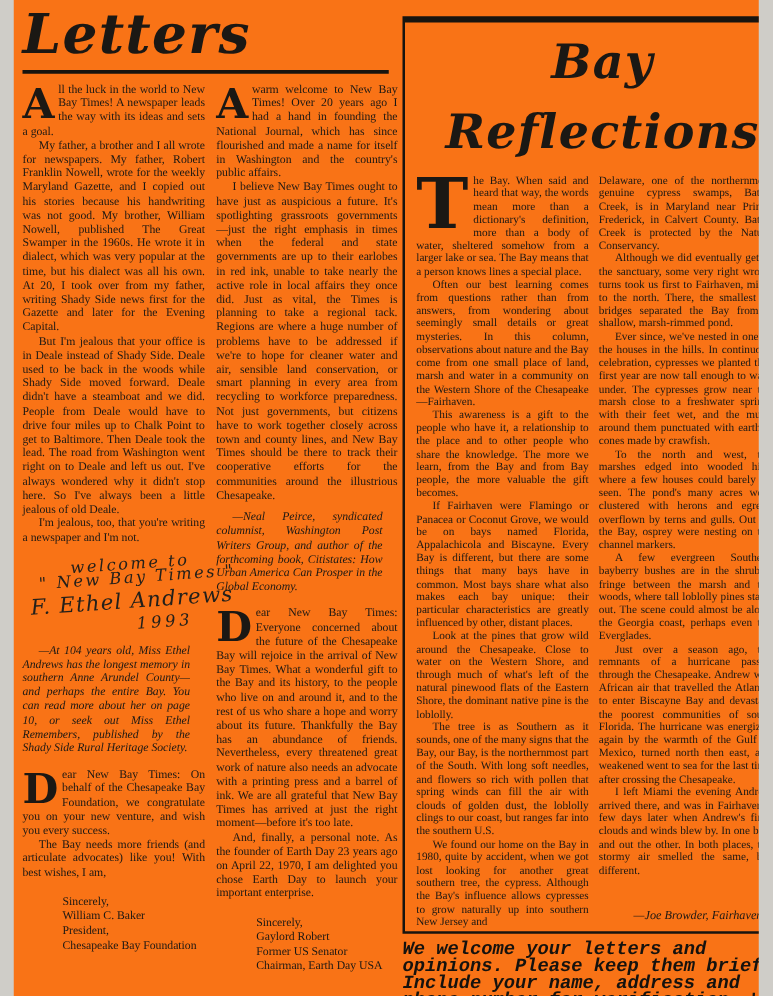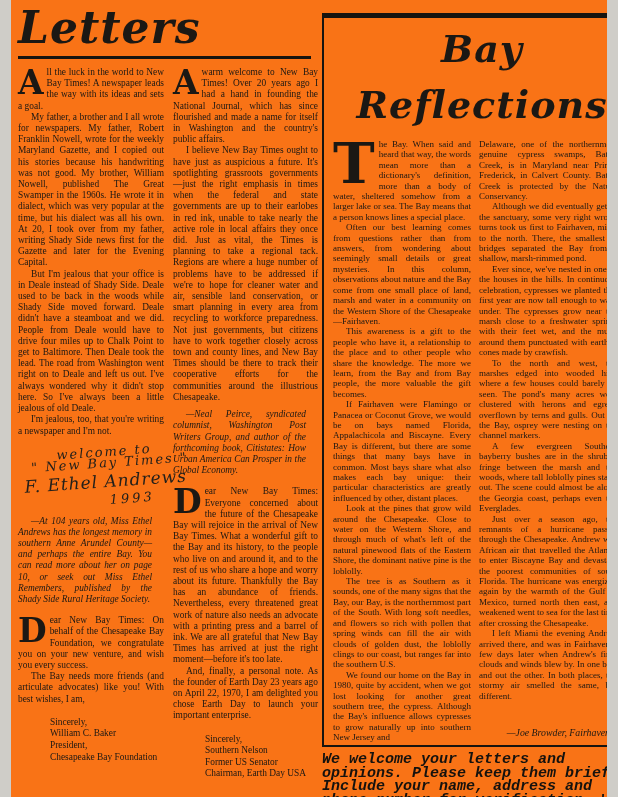--- a/index.html
+++ b/index.html
@@ -97,21 +97,21 @@
 
       <div class="col">
         <p><span class="dropcap">A</span><span>warm welcome to New Bay Times! Over 20 years ago I had a hand in founding the National Journal, which has since flourished and made a name for itself in Washington and the country's public affairs.</span></p>
         <p class="ind">I believe New Bay Times ought to have just as auspicious a future. It's spotlighting grassroots governments—just the right emphasis in times when the federal and state governments are up to their earlobes in red ink, unable to take nearly the active role in local affairs they once did. Just as vital, the Times is planning to take a regional tack. Regions are where a huge number of problems have to be addressed if we're to hope for cleaner water and air, sensible land conservation, or smart planning in every area from recycling to workforce preparedness. Not just governments, but citizens have to work together closely across town and county lines, and New Bay Times should be there to track their cooperative efforts for the communities around the illustrious Chesapeake.</p>
         <p class="attr ind">—Neal Peirce, syndicated columnist, Washington Post Writers Group, and author of the forthcoming book, Citistates: How Urban America Can Prosper in the Global Economy.</p>
         <div class="gap"></div>
         <p><span class="dropcap">D</span><span>ear New Bay Times: Everyone concerned about the future of the Chesapeake Bay will rejoice in the arrival of New Bay Times. What a wonderful gift to the Bay and its history, to the people who live on and around it, and to the rest of us who share a hope and worry about its future. Thankfully the Bay has an abundance of friends. Nevertheless, every threatened great work of nature also needs an advocate with a printing press and a barrel of ink. We are all grateful that New Bay Times has arrived at just the right moment—before it's too late.</span></p>
         <p class="ind">And, finally, a personal note. As the founder of Earth Day 23 years ago on April 22, 1970, I am delighted you chose Earth Day to launch your important enterprise.</p>
         <div class="closing">
           <div>Sincerely,</div>
-          <div>Southern Nelson</div>
+          <div>Gaylord Robert</div>
           <div>Former US Senator</div>
           <div>Chairman, Earth Day USA</div>
         </div>
       </div>
 
     </div>
   </section>
 
   <section class="bay">
     <h1 class="bay-title">Bay Reflections</h1>

